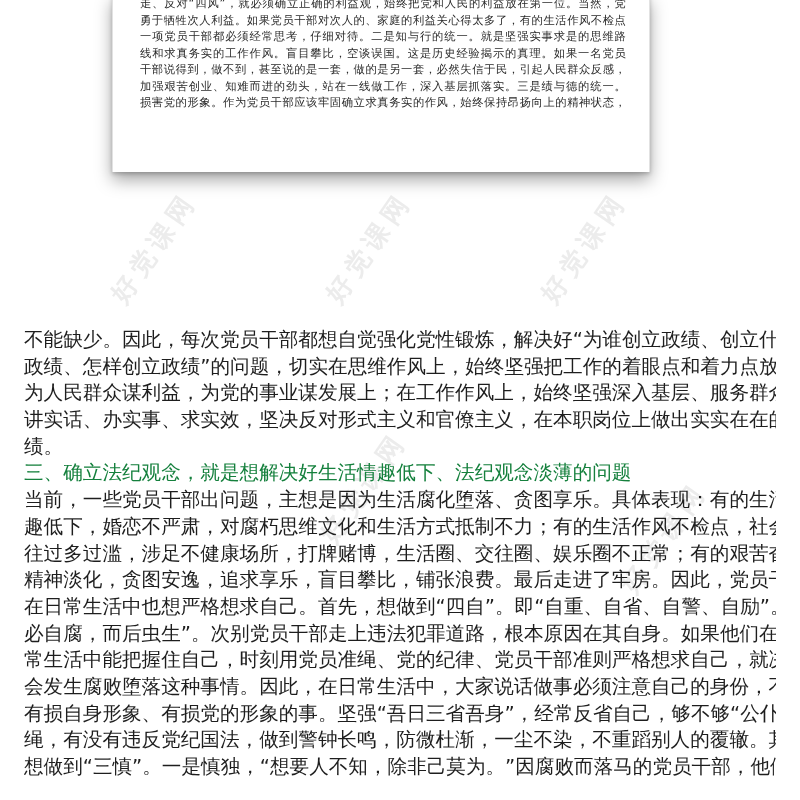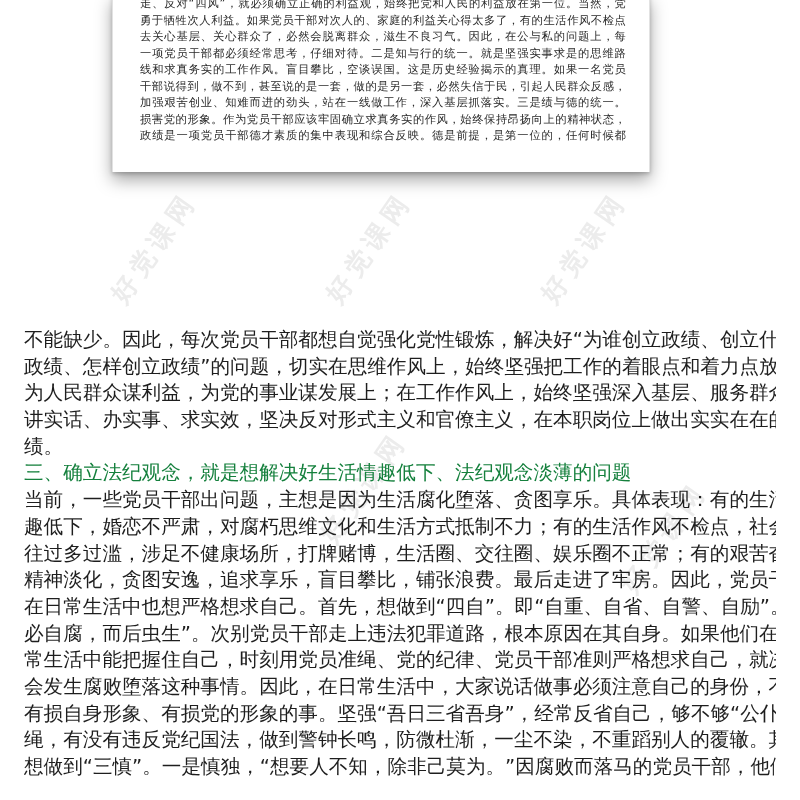--- a/index.html
+++ b/index.html
@@ -87,27 +87,25 @@
 <div class="watermark" style="left:90px; top:230px;">好党课网</div>
 <div class="watermark" style="left:305px; top:230px;">好党课网</div>
 <div class="watermark" style="left:520px; top:230px;">好党课网</div>
 <div class="watermark" style="left:300px; top:470px;">好党课网</div>
 <div class="watermark" style="left:600px; top:520px;">好党课网</div>
 
 <div class="card">
   <div class="card-text">
     <div class="card-line">走、反对“四风”，就必须确立正确的利益观，始终把党和人民的利益放在第一位。当然，党</div>
     <div class="card-line">勇于牺牲次人利益。如果党员干部对次人的、家庭的利益关心得太多了，有的生活作风不检点</div>
-    <div class="card-line">去关心基层、关心群众了，必然会脱离群众，滋生不良习气。因此，在公与私的问题上，每</div>
     <div class="card-line">一项党员干部都必须经常思考，仔细对待。二是知与行的统一。就是坚强实事求是的思维路</div>
     <div class="card-line">线和求真务实的工作作风。盲目攀比，空谈误国。这是历史经验揭示的真理。如果一名党员</div>
     <div class="card-line">干部说得到，做不到，甚至说的是一套，做的是另一套，必然失信于民，引起人民群众反感，</div>
     <div class="card-line">加强艰苦创业、知难而进的劲头，站在一线做工作，深入基层抓落实。三是绩与德的统一。</div>
     <div class="card-line">损害党的形象。作为党员干部应该牢固确立求真务实的作风，始终保持昂扬向上的精神状态，</div>
-    <div class="card-line">政绩是一项党员干部德才素质的集中表现和综合反映。德是前提，是第一位的，任何时候都</div>
   </div>
 </div>
 
 <div class="body-text">
   <div>
     <div class="body-line">不能缺少。因此，每次党员干部都想自觉强化党性锻炼，解决好“为谁创立政绩、创立什么</div>
     <div class="body-line">政绩、怎样创立政绩”的问题，切实在思维作风上，始终坚强把工作的着眼点和着力点放在</div>
     <div class="body-line">为人民群众谋利益，为党的事业谋发展上；在工作作风上，始终坚强深入基层、服务群众，</div>
     <div class="body-line">讲实话、办实事、求实效，坚决反对形式主义和官僚主义，在本职岗位上做出实实在在的政</div>
     <div class="body-line last">绩。</div>

